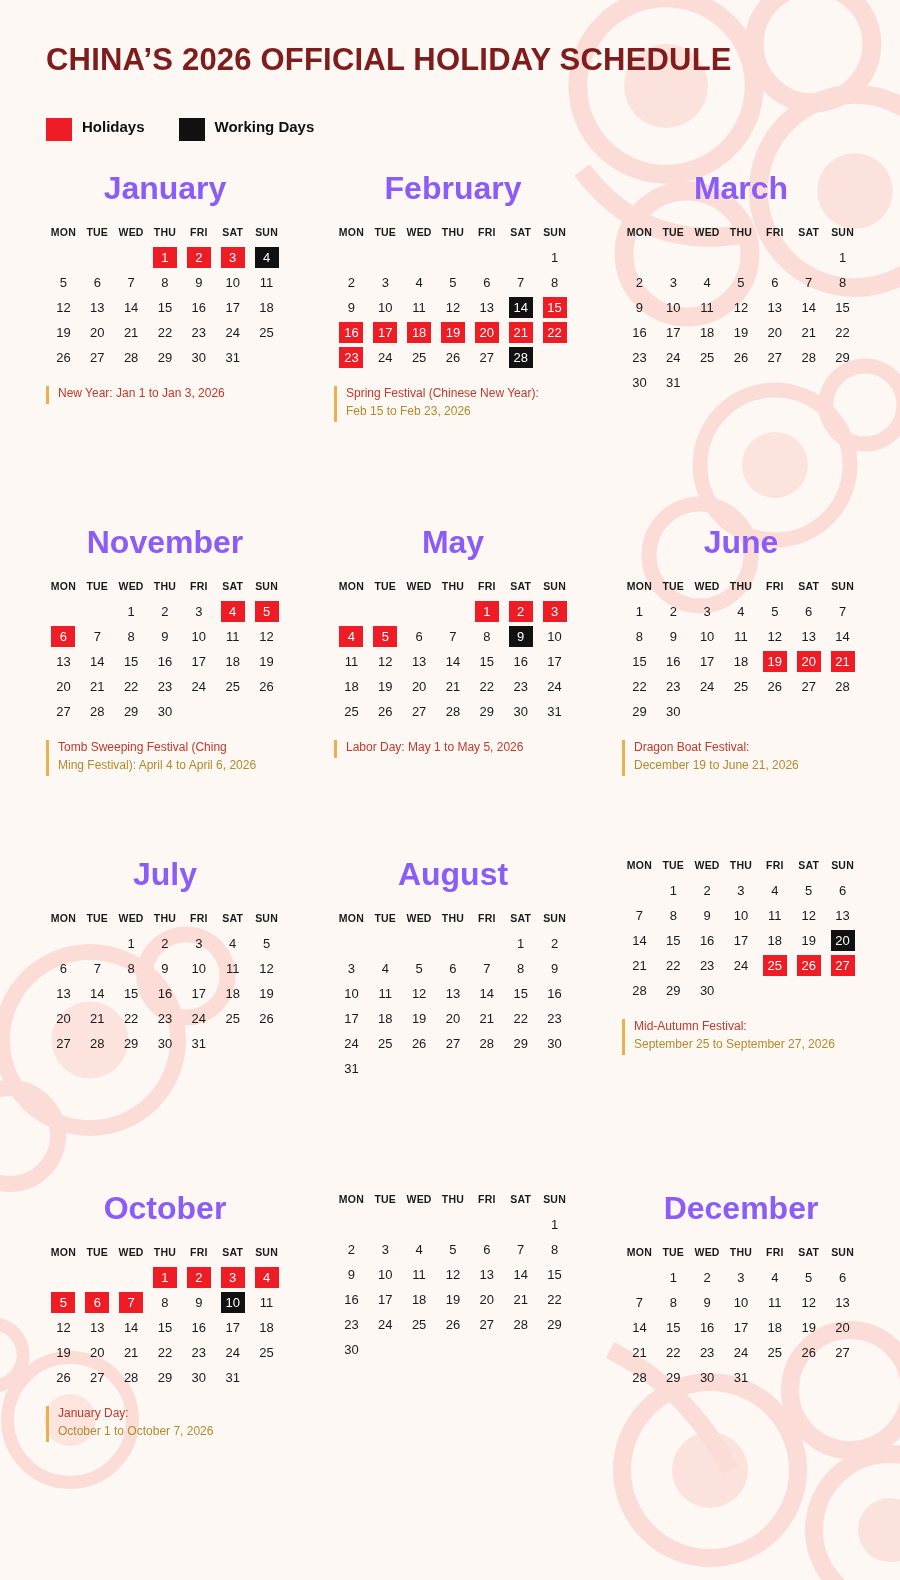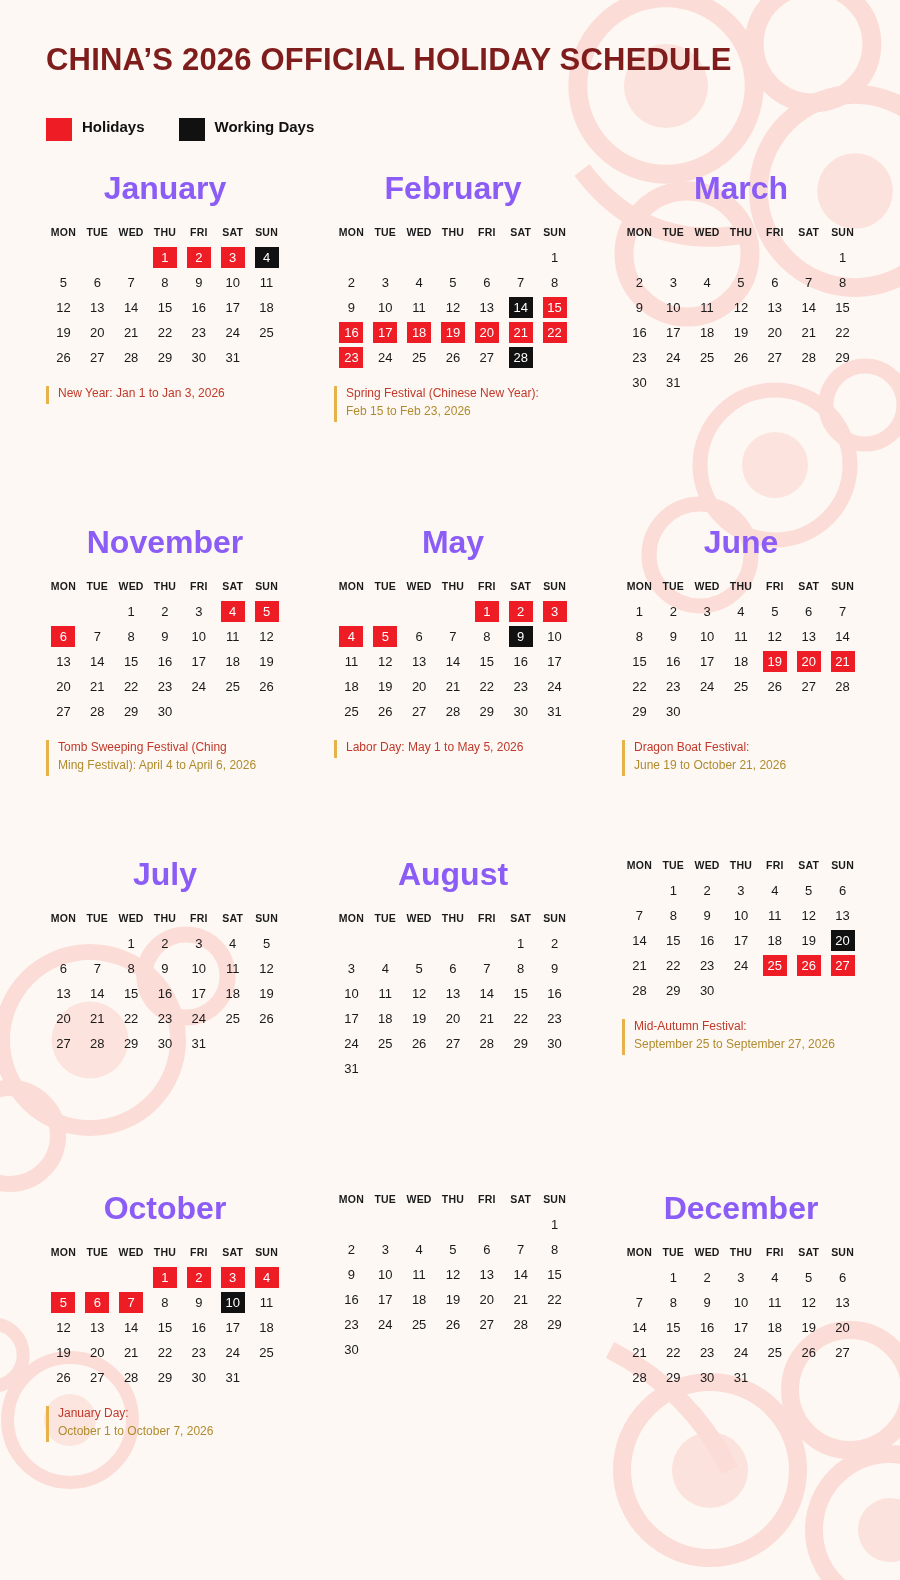--- a/index.html
+++ b/index.html
@@ -611,21 +611,21 @@
                   <td></td>
                   <td></td>
                   <td></td>
                   <td></td>
                   <td></td>
                 </tr>
               </tbody>
             </table>
             <div class="note">
               <span class="n1">Dragon Boat Festival:</span>
-              <span class="n2">June 19 to October 21, 2026</span>
+              <span class="n2">December 19 to June 21, 2026</span>
             </div>
           </div>
         </div>
         <div class="row" style="position: absolute; top: 686px; left: 0px; width: 900px;">
           <div class="cell">
             <div class="month-name">July</div>
             <table class="cal">
               <thead>
                 <tr>
                   <th>MON</th>

